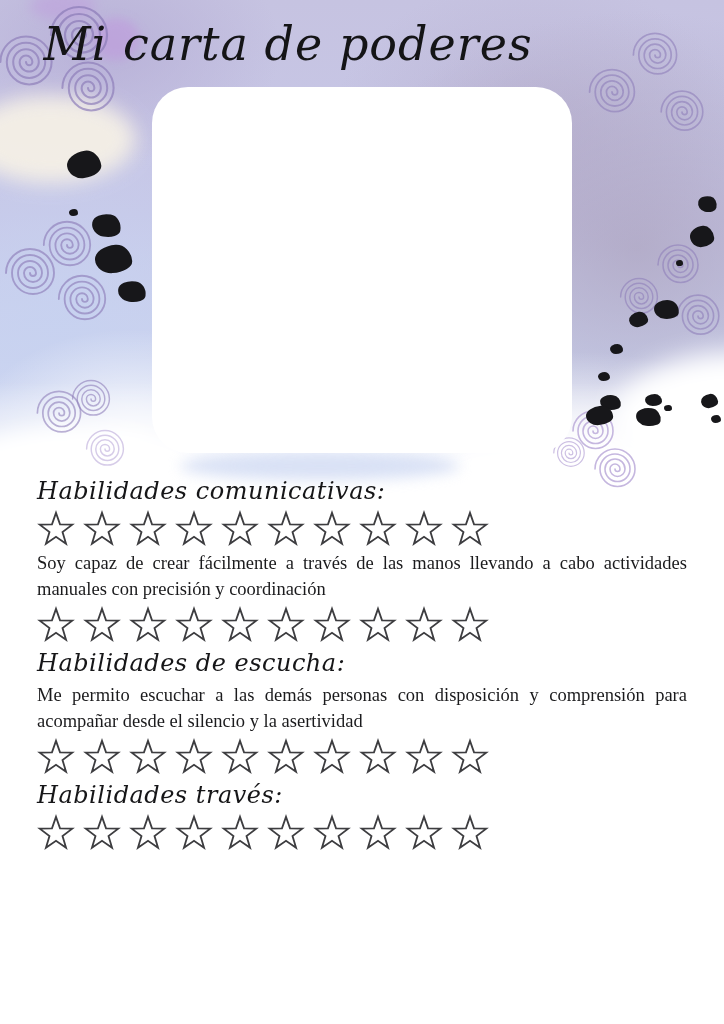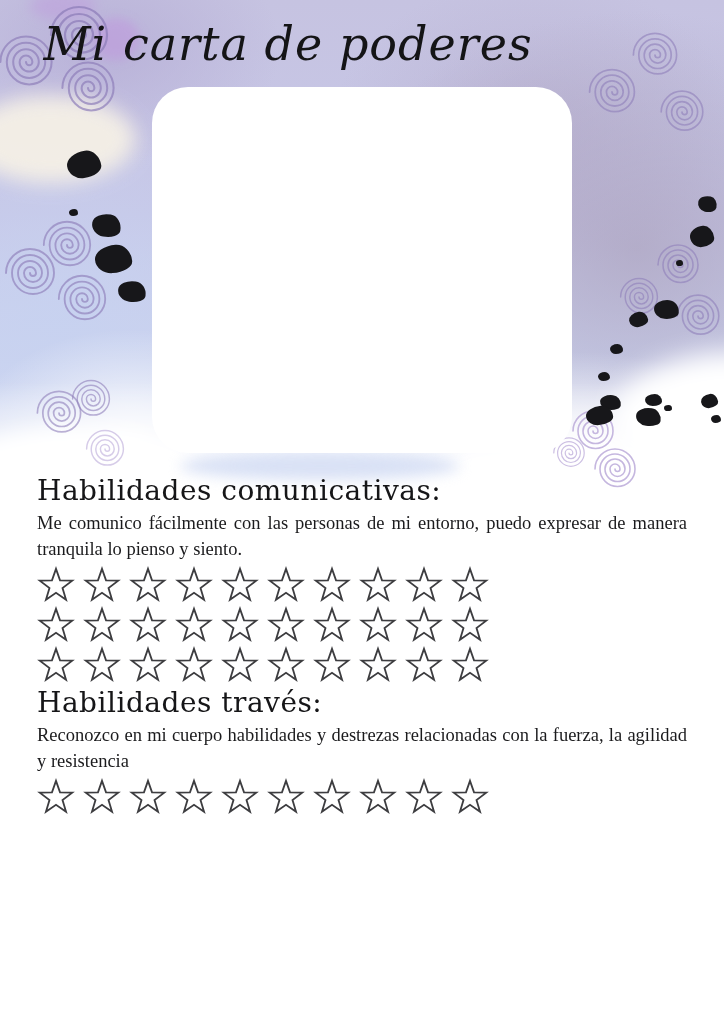--- a/index.html
+++ b/index.html
@@ -50,22 +50,22 @@
   
   .title{
     position:absolute;left:0;top:14px;width:576px;text-align:center;
     font-family:"DejaVu Serif",cursive;font-style:italic;font-weight:500;
     font-size:46px;line-height:60px;color:var(--title-ink);letter-spacing:1px;
   }
   
   .content{position:absolute;left:37px;top:474px;width:650px;}
   .section{margin-bottom:2px;}
   .section-title{
-    font-family:"DejaVu Serif",cursive;font-weight:500;
-    font-size:28px;line-height:34px;color:#161618;letter-spacing:.5px;
+    font-family:"DejaVu Serif",cursive;font-style:italic;font-weight:500;
+    font-size:24px;line-height:34px;color:#161618;letter-spacing:.5px;
     margin-bottom:2px;
   }
   .section-desc{
     font-size:18.5px;line-height:26px;text-align:justify;
     color:var(--ink-text);margin-bottom:4px;
   }
   .stars{display:flex;gap:8px;height:38px;}
   .star{width:38px;height:38px;display:block;cursor:pointer;}
   .hidden-defs{position:absolute;width:0;height:0;overflow:hidden;}
 </style>
@@ -211,21 +211,20 @@
     </div>
 
   <div class="photo-box"></div>
 
   <h1 class="title">Mi carta de poderes</h1>
 
   <div class="content">
 
     <section class="section">
       <h2 class="section-title">Habilidades comunicativas:</h2>
-      <p class="section-desc">Me comunico fácilmente con las personas de mi entorno, puedo expresar de manera tranquila lo pienso y siento.</p>
       <div class="stars">
           <svg class="star" viewBox="0 0 40 40">
             <use href="#star-shape"></use>
           </svg>
           <svg class="star" viewBox="0 0 40 40">
             <use href="#star-shape"></use>
           </svg>
           <svg class="star" viewBox="0 0 40 40">
             <use href="#star-shape"></use>
           </svg>
@@ -247,20 +246,21 @@
           <svg class="star" viewBox="0 0 40 40">
             <use href="#star-shape"></use>
           </svg>
           <svg class="star" viewBox="0 0 40 40">
             <use href="#star-shape"></use>
           </svg>
         </div>
     </section>
 
     <section class="section">
+      <p class="section-desc">Soy capaz de crear fácilmente a través de las manos llevando a cabo actividades manuales con precisión y coordinación</p>
       <div class="stars">
           <svg class="star" viewBox="0 0 40 40">
             <use href="#star-shape"></use>
           </svg>
           <svg class="star" viewBox="0 0 40 40">
             <use href="#star-shape"></use>
           </svg>
           <svg class="star" viewBox="0 0 40 40">
             <use href="#star-shape"></use>
           </svg>
@@ -282,20 +282,22 @@
           <svg class="star" viewBox="0 0 40 40">
             <use href="#star-shape"></use>
           </svg>
           <svg class="star" viewBox="0 0 40 40">
             <use href="#star-shape"></use>
           </svg>
         </div>
     </section>
 
     <section class="section">
+      <h2 class="section-title">Habilidades de escucha:</h2>
+      <p class="section-desc">Me permito escuchar a las demás personas con disposición y comprensión para acompañar desde el silencio y la asertividad</p>
       <div class="stars">
           <svg class="star" viewBox="0 0 40 40">
             <use href="#star-shape"></use>
           </svg>
           <svg class="star" viewBox="0 0 40 40">
             <use href="#star-shape"></use>
           </svg>
           <svg class="star" viewBox="0 0 40 40">
             <use href="#star-shape"></use>
           </svg>
@@ -318,21 +320,20 @@
             <use href="#star-shape"></use>
           </svg>
           <svg class="star" viewBox="0 0 40 40">
             <use href="#star-shape"></use>
           </svg>
         </div>
     </section>
 
     <section class="section">
       <h2 class="section-title">Habilidades través:</h2>
-      <p class="section-desc">Reconozco en mi cuerpo habilidades y destrezas relacionadas con la fuerza, la agilidad y resistencia</p>
       <div class="stars">
           <svg class="star" viewBox="0 0 40 40">
             <use href="#star-shape"></use>
           </svg>
           <svg class="star" viewBox="0 0 40 40">
             <use href="#star-shape"></use>
           </svg>
           <svg class="star" viewBox="0 0 40 40">
             <use href="#star-shape"></use>
           </svg>

